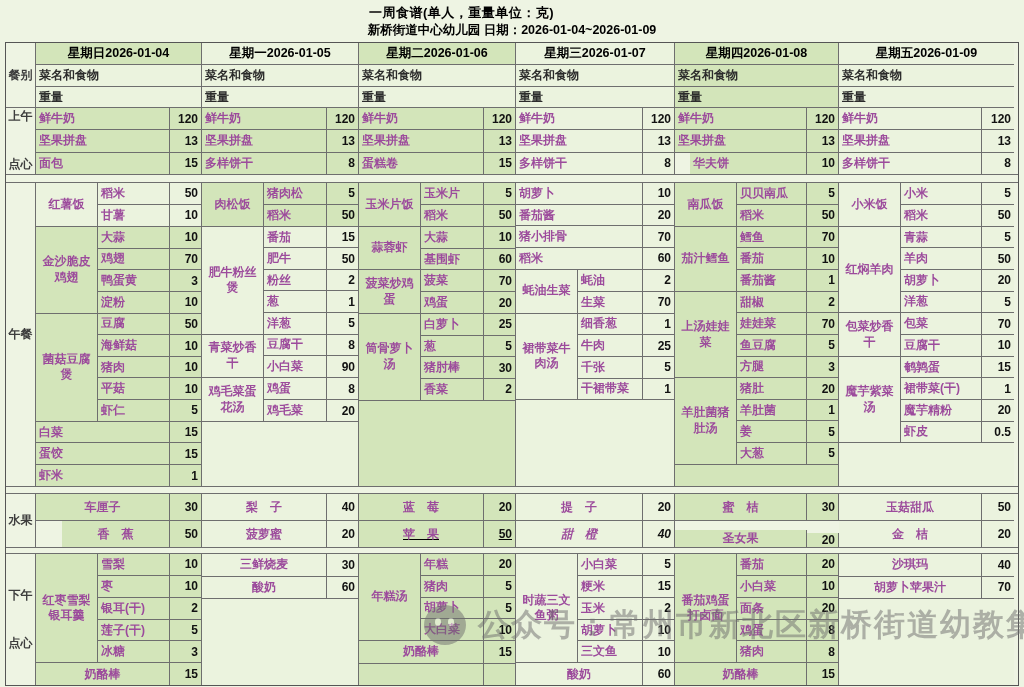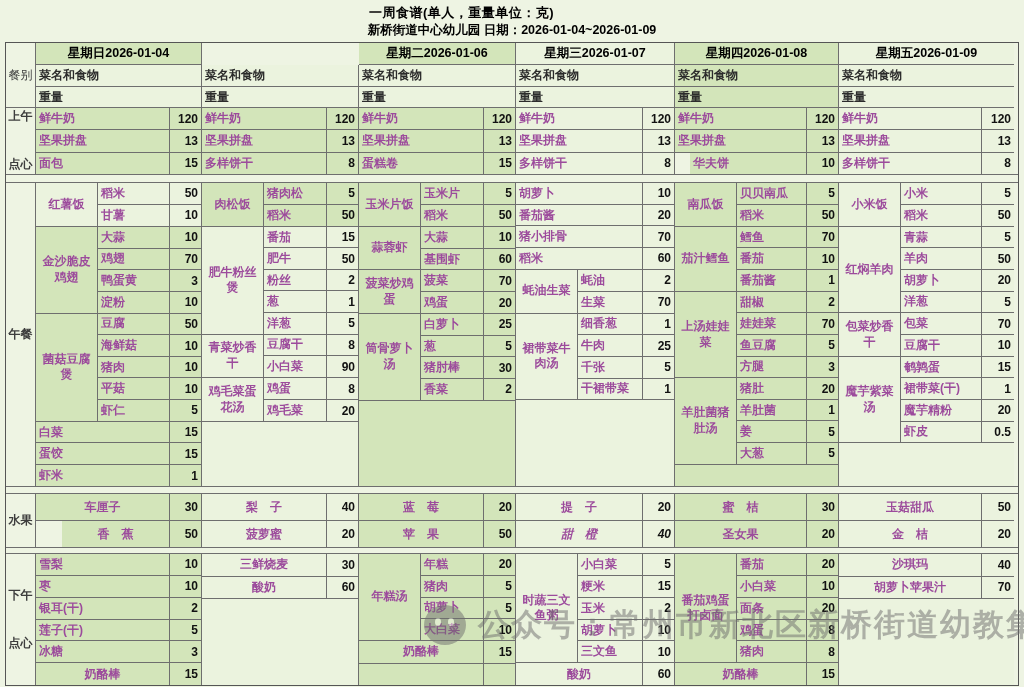--- a/index.html
+++ b/index.html
@@ -18,21 +18,21 @@
   .subtitle{position:absolute; top:22px; left:0; width:1024px; text-align:center;
     font-size:12.5px; font-weight:bold; color:#000;}
   .table{position:absolute; left:5px; top:42px; width:1014px;
     border:1px solid var(--frame); background:var(--page);}
   .hgrid,.sgrid{display:grid; grid-template-columns:30px 166px 157px 157px 159px 164px 175px;}
   .hgrid{grid-template-rows:22px 22px 21px;}
   .c{border-right:1px solid var(--bd); border-bottom:1px solid var(--bd);
     overflow:hidden; display:flex; align-items:center; font-size:12px;}
   .hgrid > .c:nth-last-child(-n+1){border-right:none;}
   .corner{grid-column:1; grid-row:1/4; justify-content:center; background:var(--page);
-    color:var(--lab); font-weight:normal;}
+    color:var(--lab); font-weight:bold;}
   .dayhead{justify-content:center; font-weight:bold; font-size:12.5px; color:#000;}
   .subhead{padding-left:3px; color:var(--head); font-weight:600;}
   .sg{background:var(--g);} .sl{background:var(--l);}
   .nocol-r{border-right:none !important;}
   .spacer{height:0; background:var(--page); border-bottom:1px solid var(--bd);}
   .mealLabel{border-right:1px solid var(--bd); background:var(--page);
     display:flex; flex-direction:column; align-items:center; justify-content:center;
     color:var(--lab); font-weight:bold; font-size:12px; line-height:1.3;gap:32px;}
   .daycol{display:flex; flex-direction:column;}
   .blk{display:flex; border-bottom:1px solid var(--bd); min-height:0;}
@@ -67,20 +67,21 @@
 
 <div class="title">一周食谱(单人，重量单位：克)</div>
 <div class="subtitle">新桥街道中心幼儿园  日期：2026-01-04~2026-01-09</div>
 
 <div class="table">
   <div class="hgrid" id="thead">
       <div class="c corner">餐别</div>
       <div class="c dayhead sg" style="grid-area: 1 / 2;">星期日2026-01-04</div>
       <div class="c subhead sl" style="grid-area: 2 / 2;">菜名和食物</div>
       <div class="c subhead sl" style="grid-area: 3 / 2;">重量</div>
+      <div class="c dayhead sl" style="grid-area: 1 / 3;">星期一2026-01-05</div>
       <div class="c subhead sl" style="grid-area: 2 / 3;">菜名和食物</div>
       <div class="c subhead sl" style="grid-area: 3 / 3;">重量</div>
       <div class="c dayhead sg" style="grid-area: 1 / 4;">星期二2026-01-06</div>
       <div class="c subhead sl" style="grid-area: 2 / 4;">菜名和食物</div>
       <div class="c subhead sl" style="grid-area: 3 / 4;">重量</div>
       <div class="c dayhead sl" style="grid-area: 1 / 5;">星期三2026-01-07</div>
       <div class="c subhead sl" style="grid-area: 2 / 5;">菜名和食物</div>
       <div class="c subhead sl" style="grid-area: 3 / 5;">重量</div>
       <div class="c dayhead sg" style="grid-area: 1 / 6;">星期四2026-01-08</div>
       <div class="c subhead sg" style="grid-area: 2 / 6;">菜名和食物</div>
@@ -619,41 +620,41 @@
           <div class="blk" style="flex: 1 1 0px;">
             <div class="nm sl center">菠萝蜜</div>
             <div class="wt sl">20</div>
           </div>
         </div>
         <div class="daycol ">
           <div class="blk" style="flex: 1 1 0px;">
             <div class="nm sg center">蓝　莓</div>
             <div class="wt sg">20</div>
           </div>
-          <div class="blk" style="flex: 1 1 0px;">
+          <div class="blk" style="flex: 1 1 0px; text-decoration: underline;">
             <div class="nm sg center">苹　果</div>
             <div class="wt sg">50</div>
           </div>
         </div>
         <div class="daycol ">
           <div class="blk" style="flex: 1 1 0px;">
             <div class="nm sl center">提　子</div>
             <div class="wt sl">20</div>
           </div>
           <div class="blk" style="flex: 1 1 0px; font-style: italic;">
             <div class="nm sl center">甜　橙</div>
             <div class="wt sl">40</div>
           </div>
         </div>
         <div class="daycol ">
           <div class="blk" style="flex: 1 1 0px;">
             <div class="nm sg center">蜜　桔</div>
             <div class="wt sg">30</div>
           </div>
-          <div class="blk" style="flex: 1 1 0px;">
+          <div class="blk" style="flex: 1 1 0px; align-items: flex-end;">
             <div class="nm sg center">圣女果</div>
             <div class="wt sg">20</div>
           </div>
         </div>
         <div class="daycol lastcol">
           <div class="blk" style="flex: 1 1 0px;">
             <div class="nm sl center">玉菇甜瓜</div>
             <div class="wt sl">50</div>
           </div>
           <div class="blk" style="flex: 1 1 0px;">
@@ -663,20 +664,21 @@
         </div>
       </div>
       <div class="spacer" style="height: 7px; border-top: 1px solid var(--bd);"></div>
       <div class="sgrid" style="height: 131px;">
         <div class="mealLabel">
           <div class="">下午</div>
           <div class="">点心</div>
         </div>
         <div class="daycol ">
           <div class="blk" style="flex: 5 1 0px;">
+            <div class="dish sg">红枣雪梨银耳羹</div>
             <div class="grpItems">
               <div class="itm">
                 <div class="nm sg">雪梨</div>
                 <div class="wt sg">10</div>
               </div>
               <div class="itm">
                 <div class="nm sg">枣</div>
                 <div class="wt sg">10</div>
               </div>
               <div class="itm">

